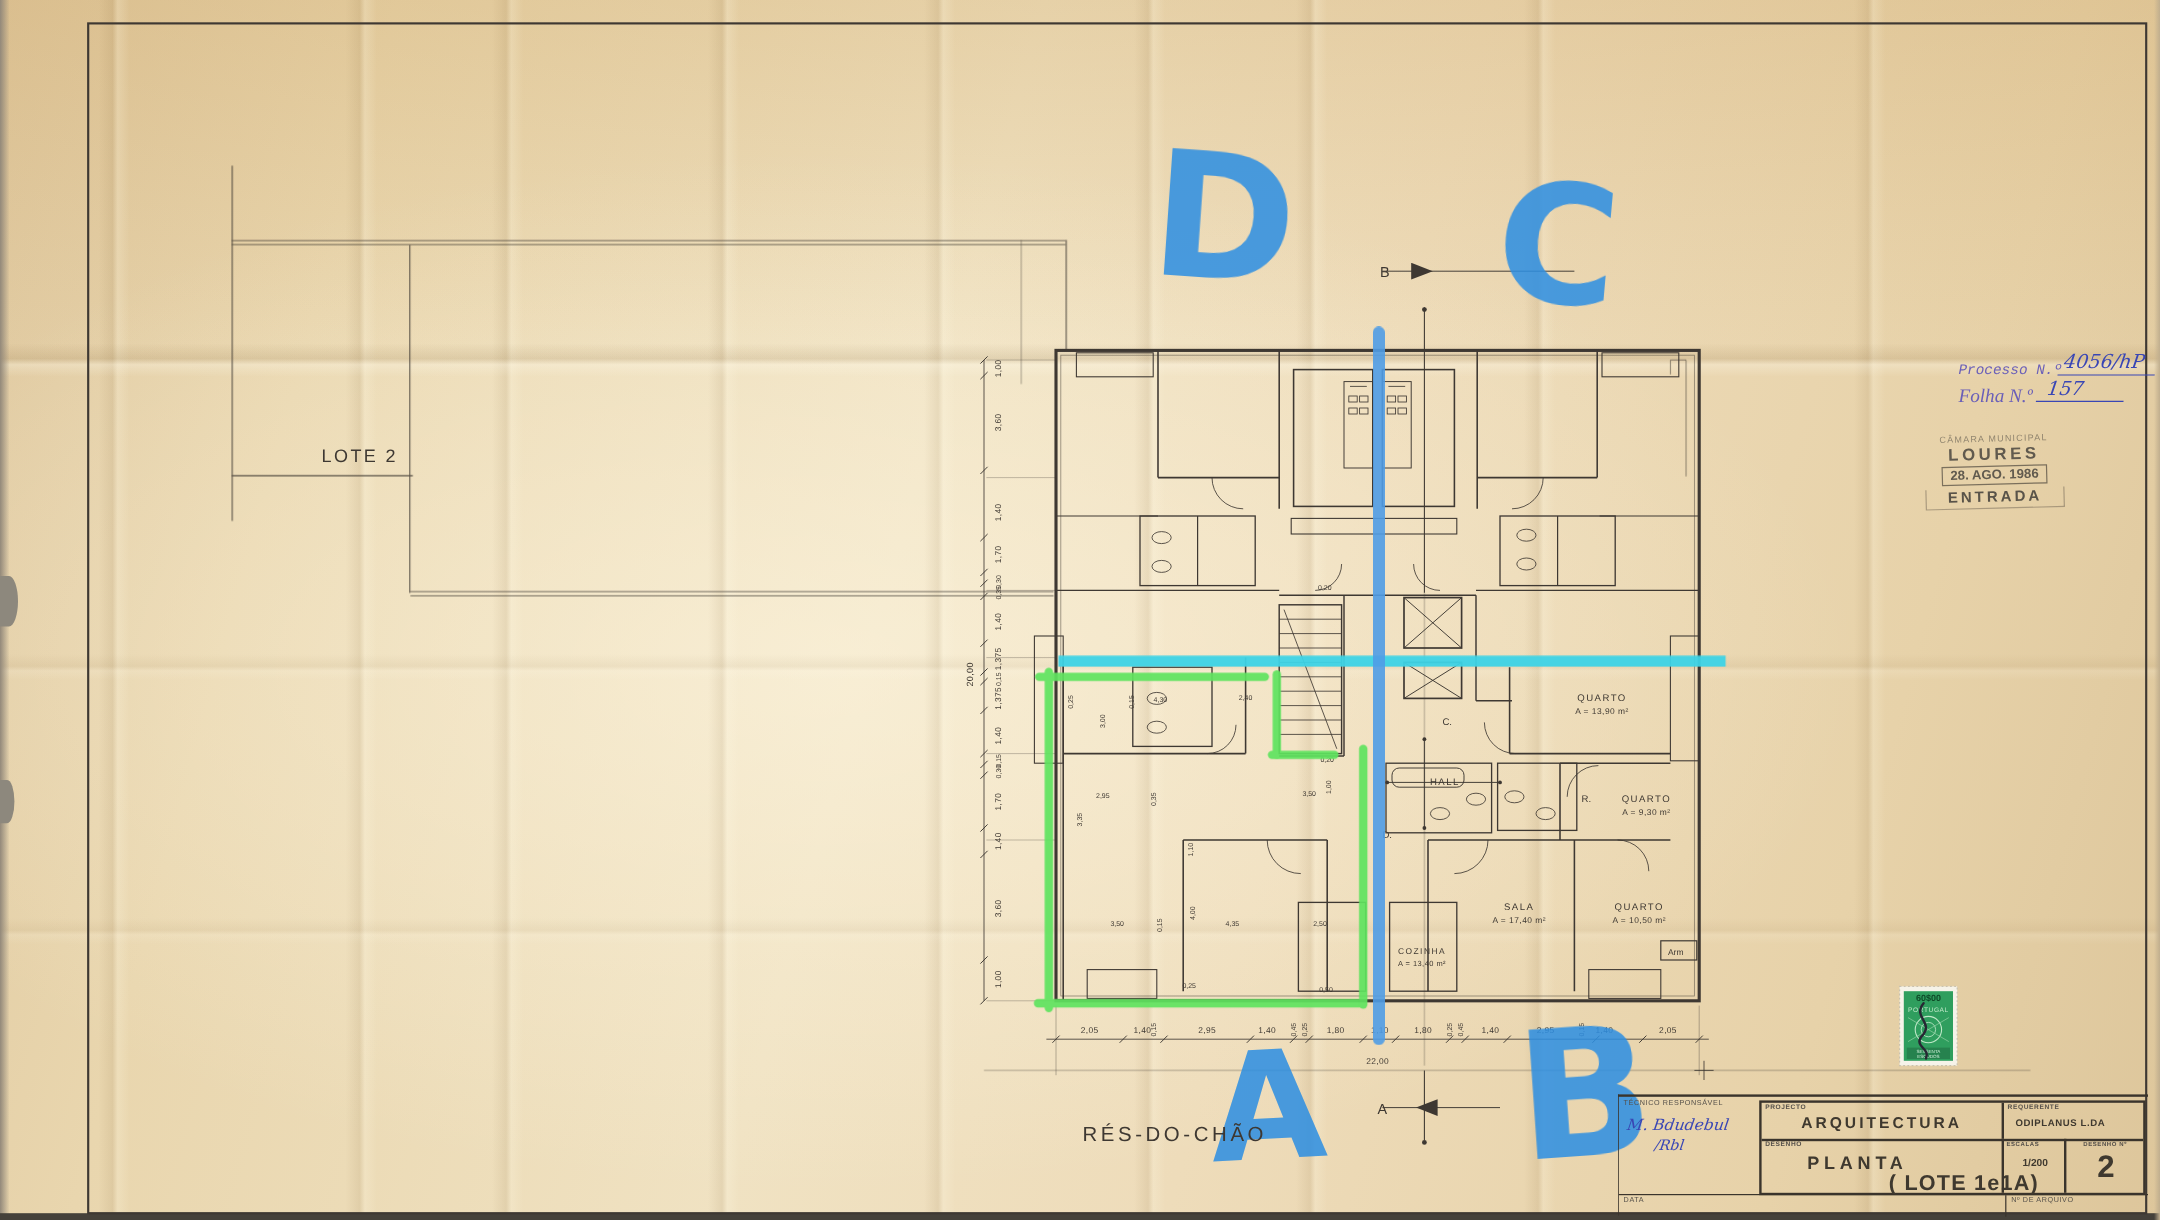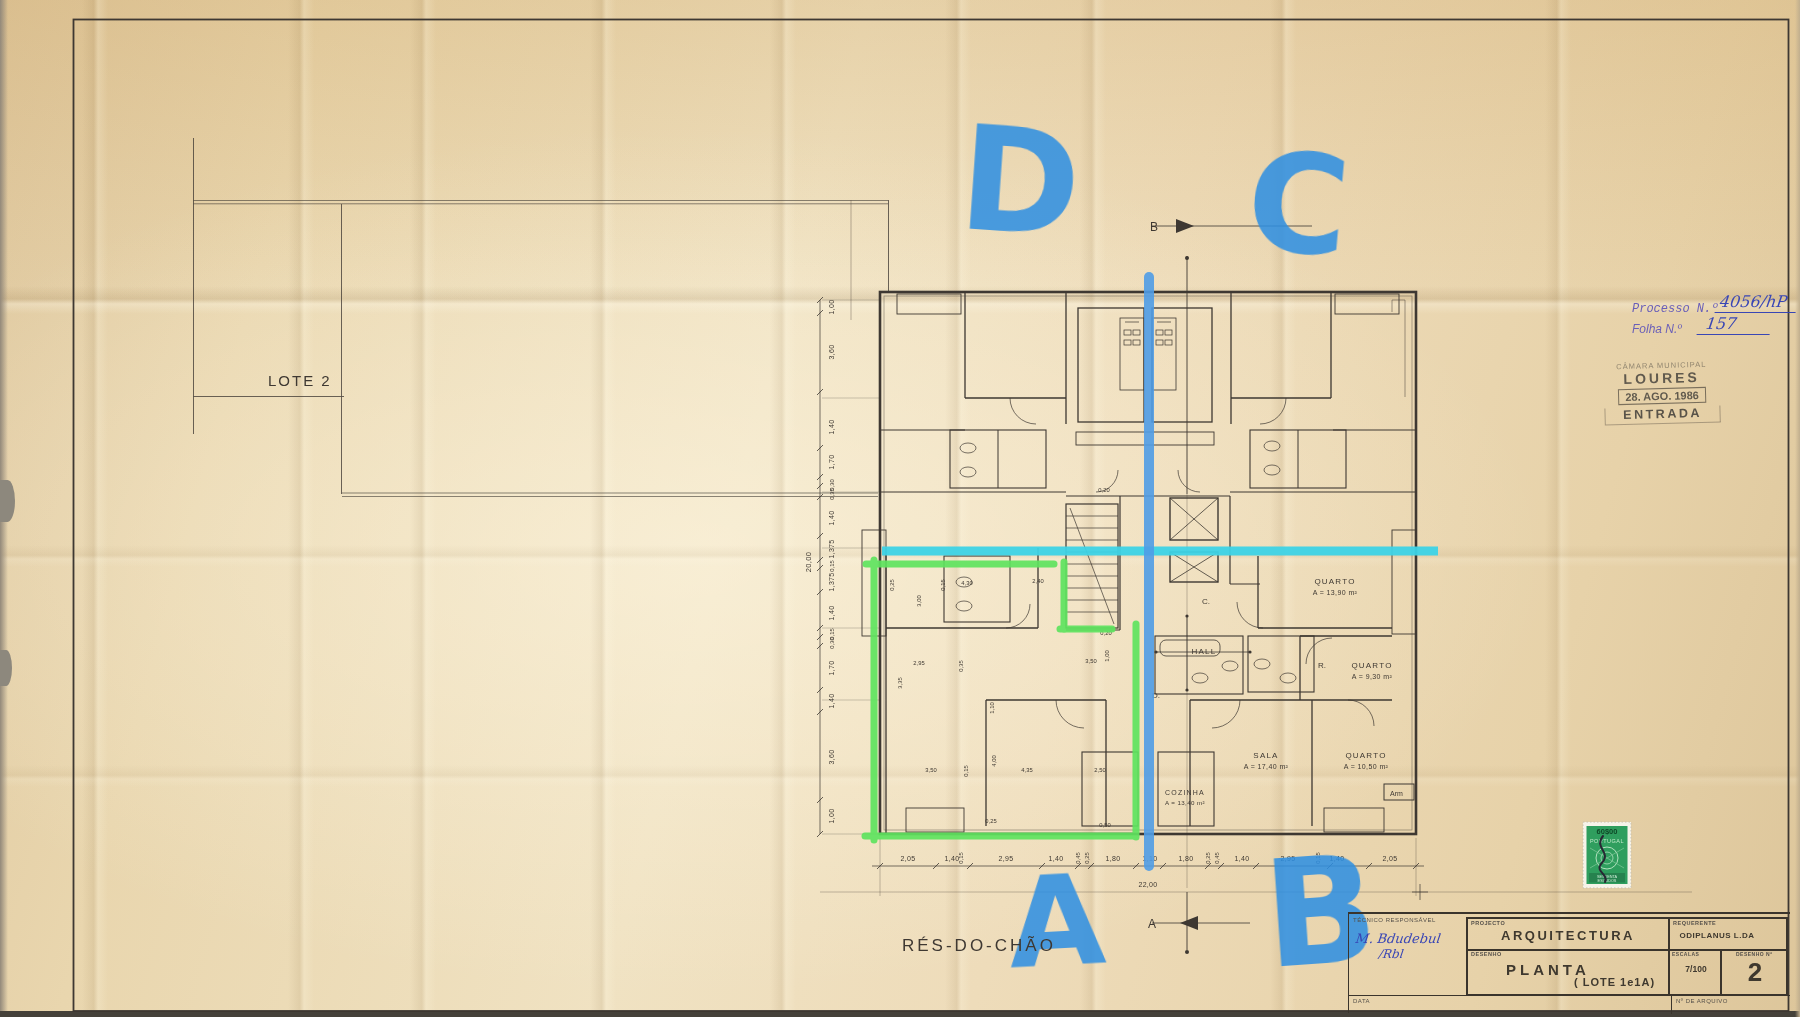--- a/index.html
+++ b/index.html
@@ -309,21 +309,21 @@
       <path d="M1603 836 C 1593 848, 1613 852, 1601 864 C 1595 872, 1609 874, 1605 882" stroke="#272733" stroke-width="2" fill="none" stroke-linecap="round"></path>
     </g>
   </svg>
 
   <div style="position:absolute;left:1632px;top:296px;width:170px;">
     <div style="position:relative;height:22px;">
       <span class="lbl" style="left:0;top:6px;font-family:Liberation Mono, monospace;font-style:italic;font-size:12px;color:#6a5fb8;">Processo N.º</span>
       <span class="script" style="position:absolute;left:84px;top:-4px;font-size:16px;border-bottom:1.5px solid #3946b5;padding:0 10px 1px 4px;">4056/hP</span>
     </div>
     <div style="position:relative;height:22px;">
-      <span class="lbl" style="left:0;top:4px;font-family:Liberation Sans, sans-serif;font-style:italic;font-size:12px;color:#6a5fb8;">Folha N.º</span>
+      <span class="lbl" style="left:0;top:4px;font-family:Liberation Serif, serif;font-style:italic;font-size:16px;color:#6a5fb8;">Folha N.º</span>
       <span class="script" style="position:absolute;left:66px;top:-4px;font-size:16px;border-bottom:1.5px solid #3946b5;padding:0 34px 1px 8px;">157</span>
     </div>
   </div>
 
   <div style="position:absolute;left:1604px;top:361px;width:116px;transform:rotate(-1.5deg);text-align:center;color:#4a463f;">
     <div style="font-size:7.5px;letter-spacing:1px;opacity:.55;">CÂMARA MUNICIPAL</div>
     <div style="font-size:14px;font-weight:bold;letter-spacing:3px;opacity:.85;">LOURES</div>
     <div style="display:inline-block;border:1.6px solid rgba(62,56,50,.75);padding:1px 6px;margin-top:1px;font-size:11px;font-weight:bold;opacity:.85;">28. AGO. 1986</div>
     <div style="font-size:12.5px;font-weight:bold;letter-spacing:2.5px;margin-top:3px;opacity:.9;border:1.4px solid rgba(62,56,50,.4);border-top:none;padding:0 2px 2px 2px;">ENTRADA</div>
   </div>
@@ -341,24 +341,24 @@
         <span class="tb-label" style="left:3px;top:1px;font-size:5.5px;">PROJECTO</span>
         <div style="position:absolute;left:0;top:9px;width:200px;text-align:center;font-size:13px;letter-spacing:2.5px;color:#3f392f;">ARQUITECTURA</div>
         <div style="position:absolute;left:200px;top:0;width:118px;height:30px;border-left:2px solid #3a342c;">
           <span class="tb-label" style="left:3px;top:1px;font-size:5.5px;">REQUERENTE</span>
           <div style="position:absolute;left:0;top:12px;width:94px;text-align:center;font-size:8px;letter-spacing:.5px;color:#3f392f;">ODIPLANUS  L.DA</div>
         </div>
       </div>
       <div style="position:absolute;left:0;top:30px;width:318px;height:29px;">
         <span class="tb-label" style="left:3px;top:2px;font-size:5.5px;">DESENHO</span>
         <span style="position:absolute;left:38px;top:12px;font-size:15px;letter-spacing:4px;color:#3f392f;">PLANTA</span>
-        <span style="position:absolute;left:106px;top:27px;font-size:11px;letter-spacing:1px;color:#3f392f;">( LOTE  1e1A)</span>
+        <span style="position:absolute;left:106px;top:27px;font-size:18px;letter-spacing:1px;color:#3f392f;">( LOTE  1e1A)</span>
         <div style="position:absolute;left:200px;top:0;width:52px;height:45px;border-left:2px solid #3a342c;">
           <span class="tb-label" style="left:2px;top:2px;font-size:5px;">ESCALAS</span>
-          <div style="position:absolute;left:0;top:15px;width:52px;text-align:center;font-size:8.5px;color:#3f392f;">7/100</div>
+          <div style="position:absolute;left:0;top:15px;width:52px;text-align:center;font-size:8.5px;color:#3f392f;">1/200</div>
         </div>
         <div style="position:absolute;left:252px;top:0;width:66px;height:45px;border-left:2px solid #3a342c;">
           <span class="tb-label" style="left:14px;top:2px;font-size:5px;">DESENHO Nº</span>
           <div style="position:absolute;left:0;top:8px;width:66px;text-align:center;font-size:26px;color:#3f392f;">2</div>
         </div>
       </div>
     </div>
 
     <div style="position:absolute;left:0;top:80.5px;width:441px;height:18.5px;border-top:1.5px solid #3a342c;">
       <span class="tb-label" style="left:4px;top:2px;">DATA</span>

